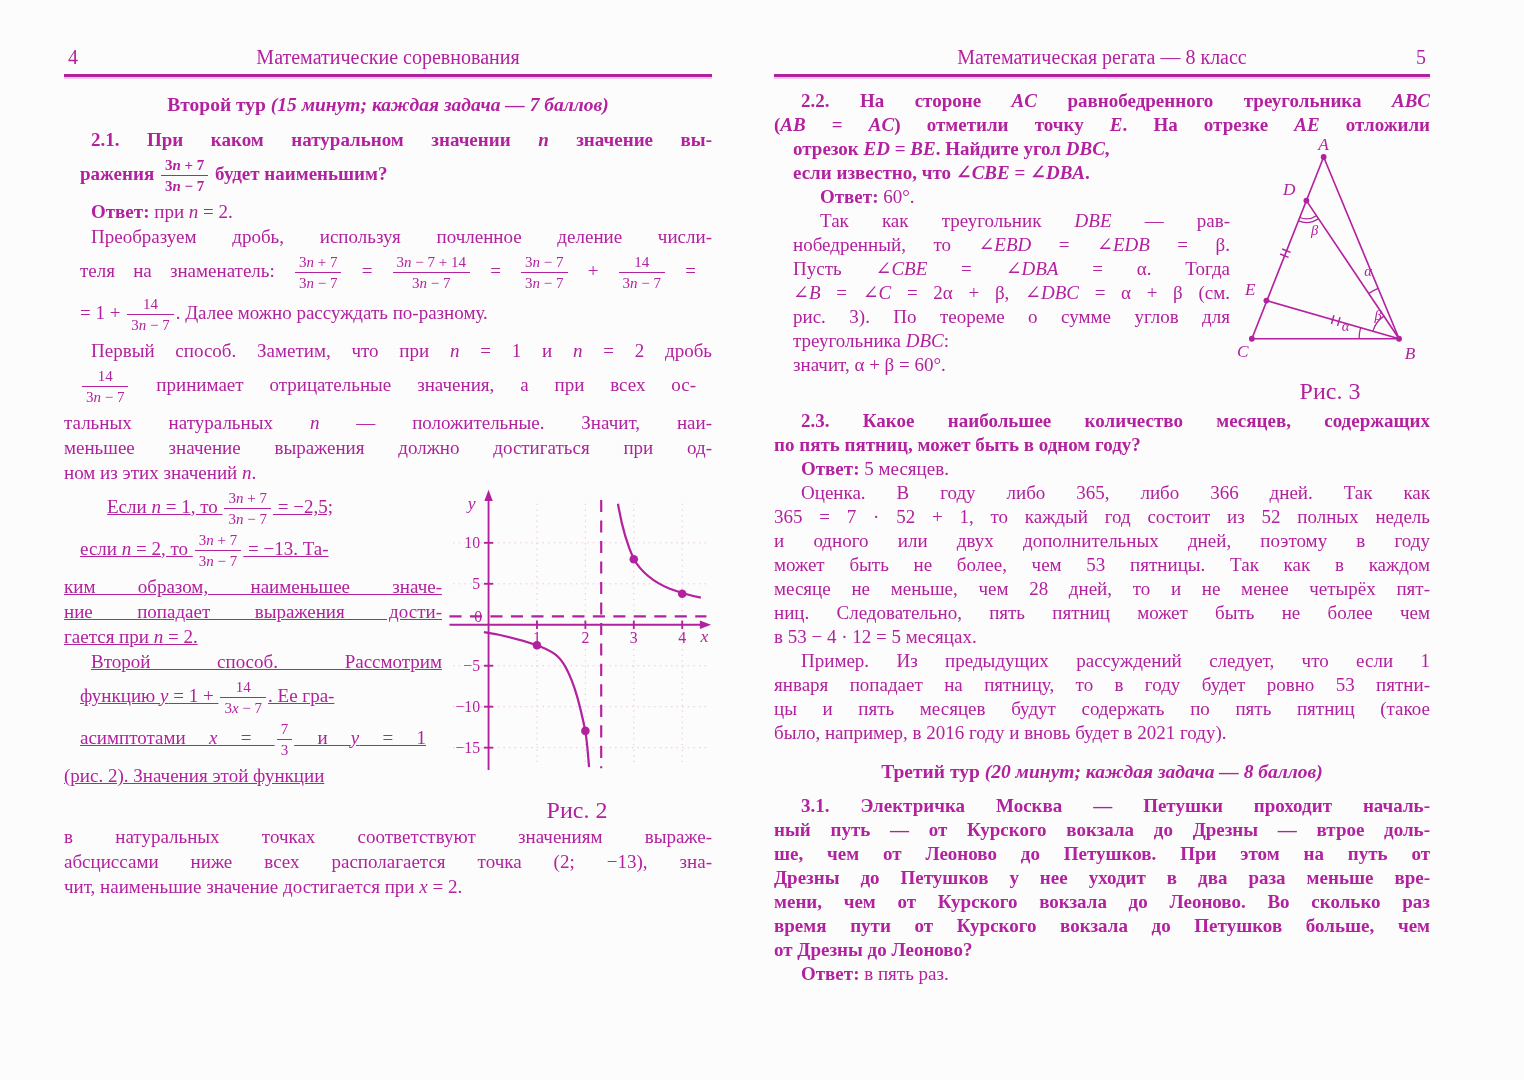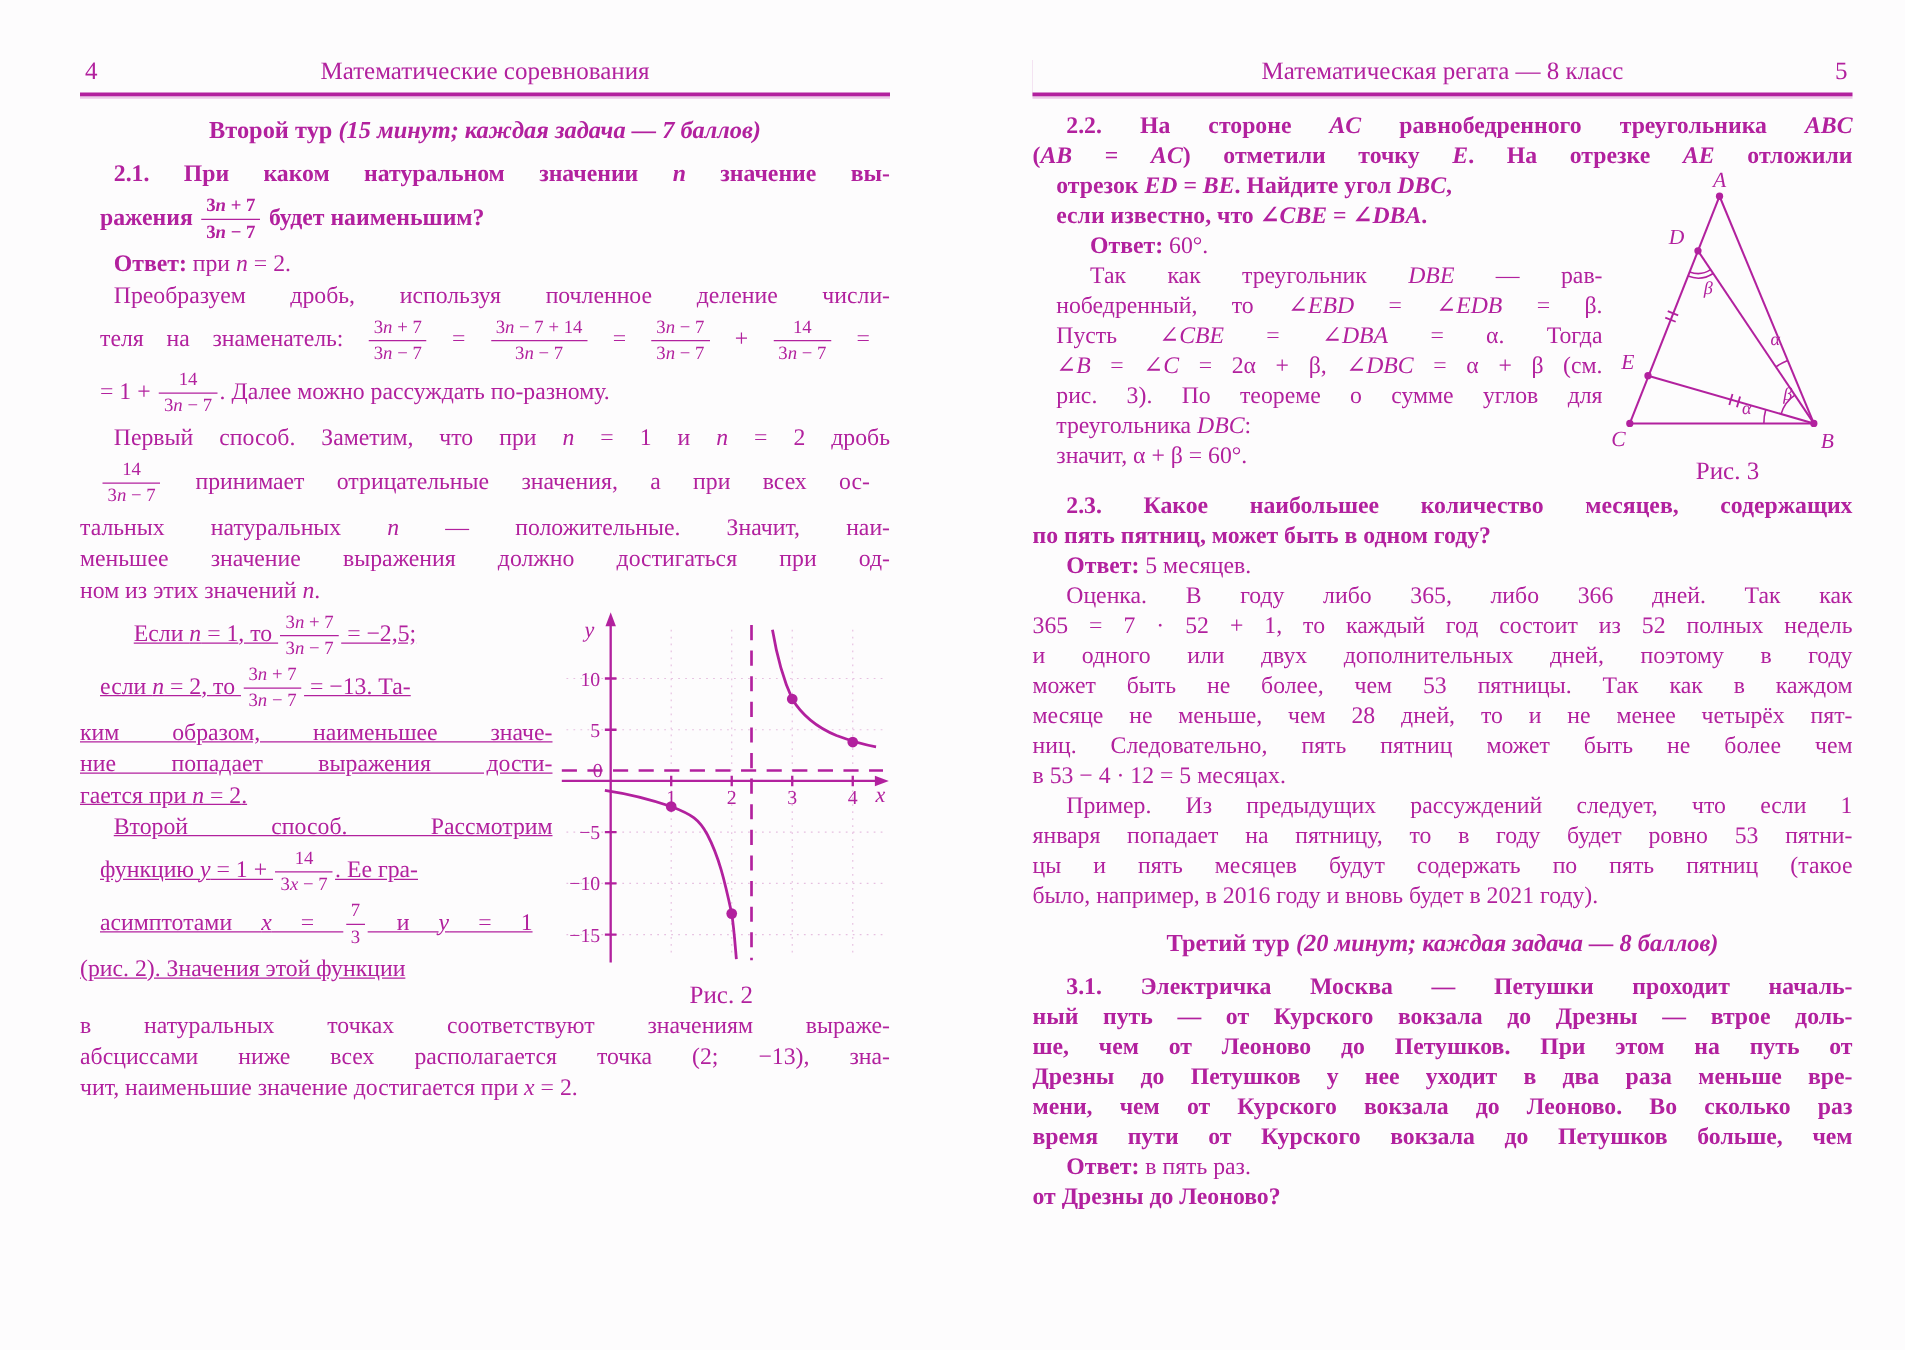--- a/index.html
+++ b/index.html
@@ -1,20 +1,20 @@
 <!DOCTYPE html>
 <html><head>
 <meta charset="utf-8">
 <style>
   html,body{margin:0;padding:0;background:#ffffff;}
   .sheet{position:relative;width:1524px;height:1080px;background:#fdfcfd;overflow:hidden;
          font-family:"Liberation Serif","DejaVu Serif",serif;color:#b2219e;}
   .page{position:absolute;top:46px;}
   .page.pleft{left:64px;width:648px;}
-  .page.pright{left:826px;width:656px;}
+  .page.pright{left:774px;width:656px;}
 
   .pghead{position:relative;text-align:center;font-size:20px;padding-bottom:5px;
           border-bottom:3px solid #b2219e;box-shadow:0 2px 0 rgba(178,33,158,.22);margin-bottom:12px;}
   .pghead .pnum{position:absolute;top:0;}
   .pleft .pghead .pnum{left:4px;}
   .pright .pghead .pnum{right:4px;}
 
   .line{font-size:19px;line-height:25px;}
   .pright .line{line-height:24px;}
   .line.j{text-align:justify;text-align-last:justify;}
@@ -29,21 +29,21 @@
         font-size:15px;line-height:16px;padding:0 2px;text-indent:0;}
   .frac .num{display:block;padding:0 4px 2px;border-bottom:1.6px solid currentColor;}
   .frac .den{display:block;padding:2px 4px 0;}
 
   .tour .line{margin:15px 0 10px;font-size:19.5px;}
 
   .twocol{display:flex;align-items:flex-start;}
   .pleft .colL{width:378px;text-decoration:underline;}
   .pright .colL{width:452px;margin-left:19px;}
   .colR{flex:1;display:flex;flex-direction:column;align-items:center;}
-  .figcap{text-align:left;font-size:20px;margin-top:0px;}
+  .figcap{text-align:left;font-size:24px;margin-top:12px;}
 
   .mt{margin-top:4px;}
   svg{display:block;}
   svg text{fill:#b2219e;font-family:"Liberation Serif","DejaVu Serif",serif;}
   .tick-label{font-size:17px;}
   .axis-label{font-size:19px;font-style:italic;}
   .ang-label{font-size:16px;font-style:italic;}
 </style>
 </head>
 <body>
@@ -239,17 +239,17 @@
     <div class="tour">
         <div class="line c b">Третий тур <span class="it">(20 минут; каждая задача — 8 баллов)</span></div>
       </div>
     <div class="block">
         <div class="line b j ind">3.1. Электричка Москва — Петушки проходит началь-</div>
         <div class="line b j">ный путь — от Курского вокзала до Дрезны — втрое доль-</div>
         <div class="line b j">ше, чем от Леоново до Петушков. При этом на путь от</div>
         <div class="line b j">Дрезны до Петушков у нее уходит в два раза меньше вре-</div>
         <div class="line b j">мени, чем от Курского вокзала до Леоново. Во сколько раз</div>
         <div class="line b j">время пути от Курского вокзала до Петушков больше, чем</div>
+        <div class="line b">от Дрезны до Леоново?</div>
         <div class="line ind"><span class="bd">Ответ:</span> в пять раз.</div>
-        <div class="line b">от Дрезны до Леоново?</div>
       </div>
   </div>
 </div>
 
 </body></html>

